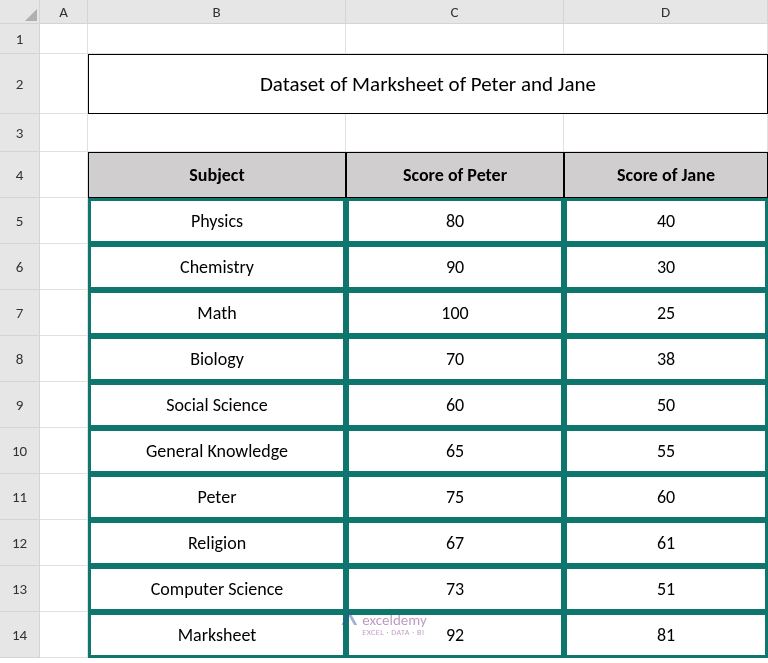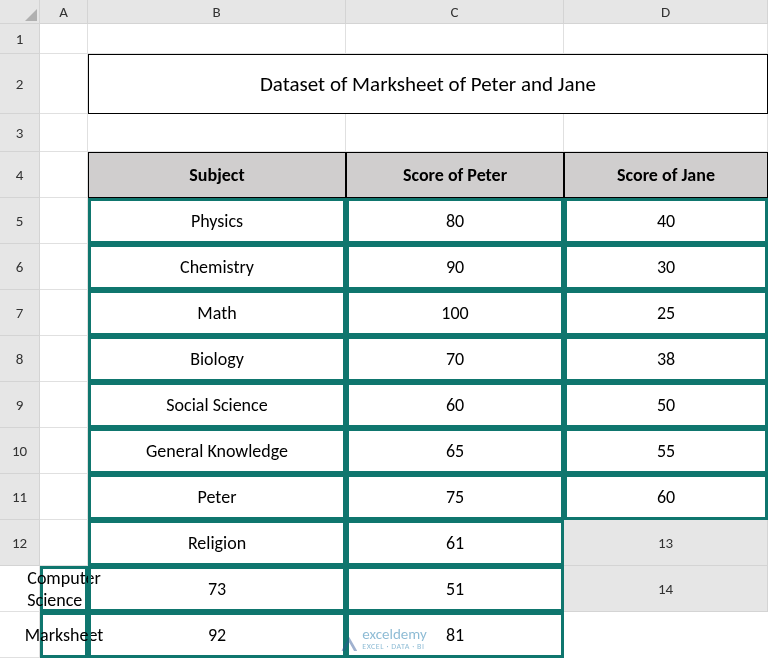--- a/index.html
+++ b/index.html
@@ -78,29 +78,29 @@
     justify-content: center;
     font-size: 18px;
     color: #000;
   }
   .empty {
     border-right: 1px solid #e0e0e0;
     border-bottom: 1px solid #e0e0e0;
   }
   .watermark {
     position: absolute;
-    bottom: 12px;
+    bottom: 26px;
     left: 50%;
     transform: translateX(-50%);
     display: flex;
-    align-items: flex-end;
+    align-items: flex-start;
     gap: 5px;
     opacity: 0.45;
     font-size: 15px;
-    color: #0369a1;
+    color: #701a75;
     font-weight: 500;
     pointer-events: none;
   }
   .watermark .logo {
     width: 16px; height: 14px;
     background: #2f5496;
     clip-path: polygon(0 100%, 50% 0, 100% 100%, 80% 100%, 50% 40%, 20% 100%);
   }
   .watermark .sub {
     font-size: 8px;
@@ -180,20 +180,21 @@
 
   <div class="rowhdr">11</div>
   <div class="empty"></div>
   <div class="dcell">Peter</div>
   <div class="dcell">75</div>
   <div class="dcell">60</div>
 
   <div class="rowhdr">12</div>
   <div class="empty"></div>
   <div class="dcell">Religion</div>
+  <div class="dcell">67</div>
   <div class="dcell">61</div>
 
   <div class="rowhdr">13</div>
   <div class="empty"></div>
   <div class="dcell">Computer Science</div>
   <div class="dcell">73</div>
   <div class="dcell">51</div>
 
   <div class="rowhdr">14</div>
   <div class="empty"></div>

